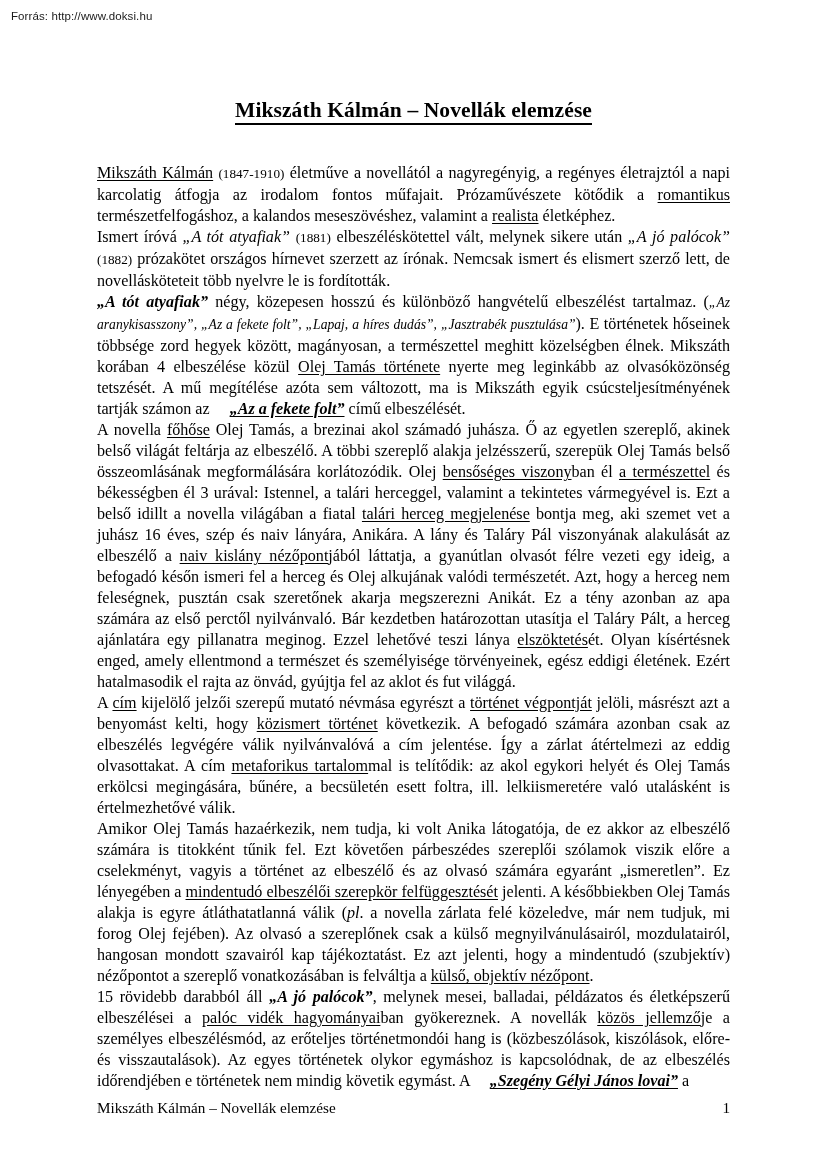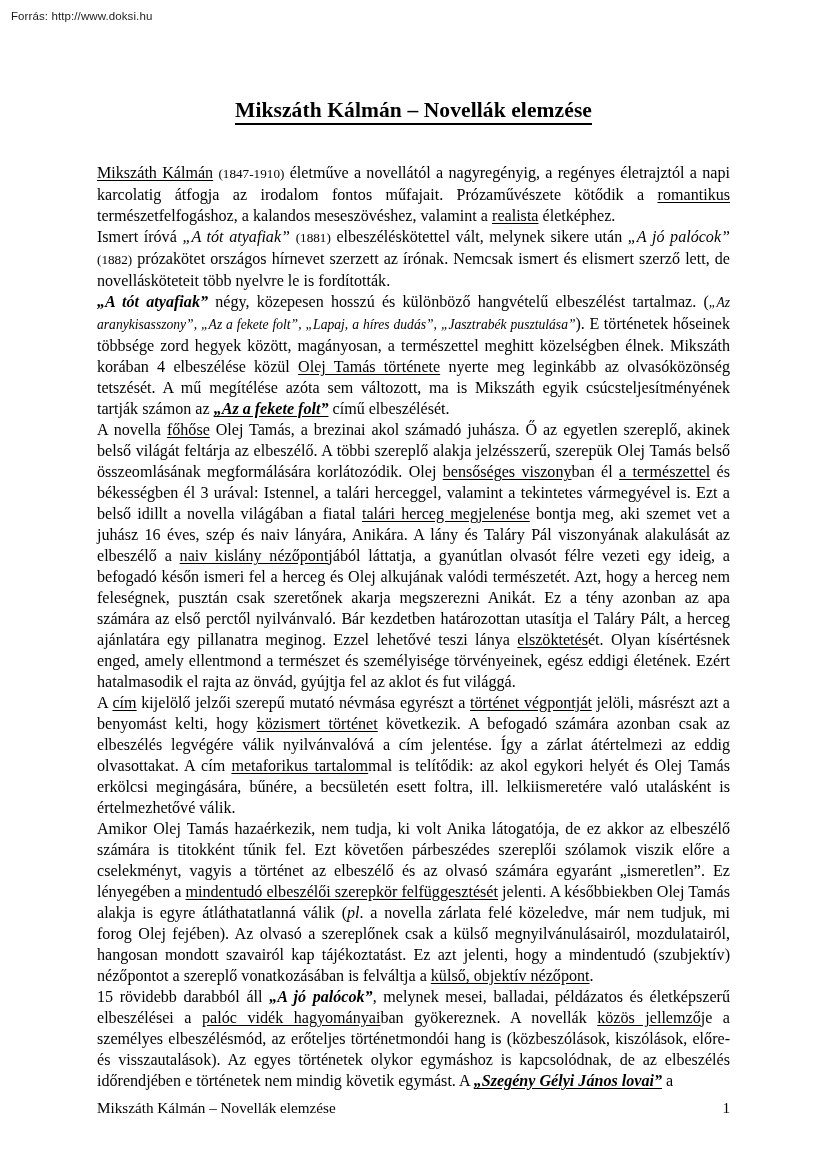--- a/index.html
+++ b/index.html
@@ -80,21 +80,21 @@
     line-height: 21px;
     text-align: justify;
     text-justify: inter-word;
     hyphens: none;
   }
 
   
   .u   { text-decoration: underline; text-underline-offset: 1.5px; }
   .i   { font-style: italic; }
   .bi  { font-weight: bold; font-style: italic; }
-  .biu { font-weight: bold; font-style: italic; text-decoration: underline; text-underline-offset: 1.5px; }
+  .biu { font-weight: bold; font-style: italic; text-decoration: underline; text-underline-offset: 1.5px; margin-left: 16px; }
   .sm  { font-size: 13.2px; }
   .ismall { font-style: italic; font-size: 13.6px; }
 
   
   .footer {
     position: absolute;
     left: 97px;
     top: 1098px;
     width: 633px;
     display: flex;

